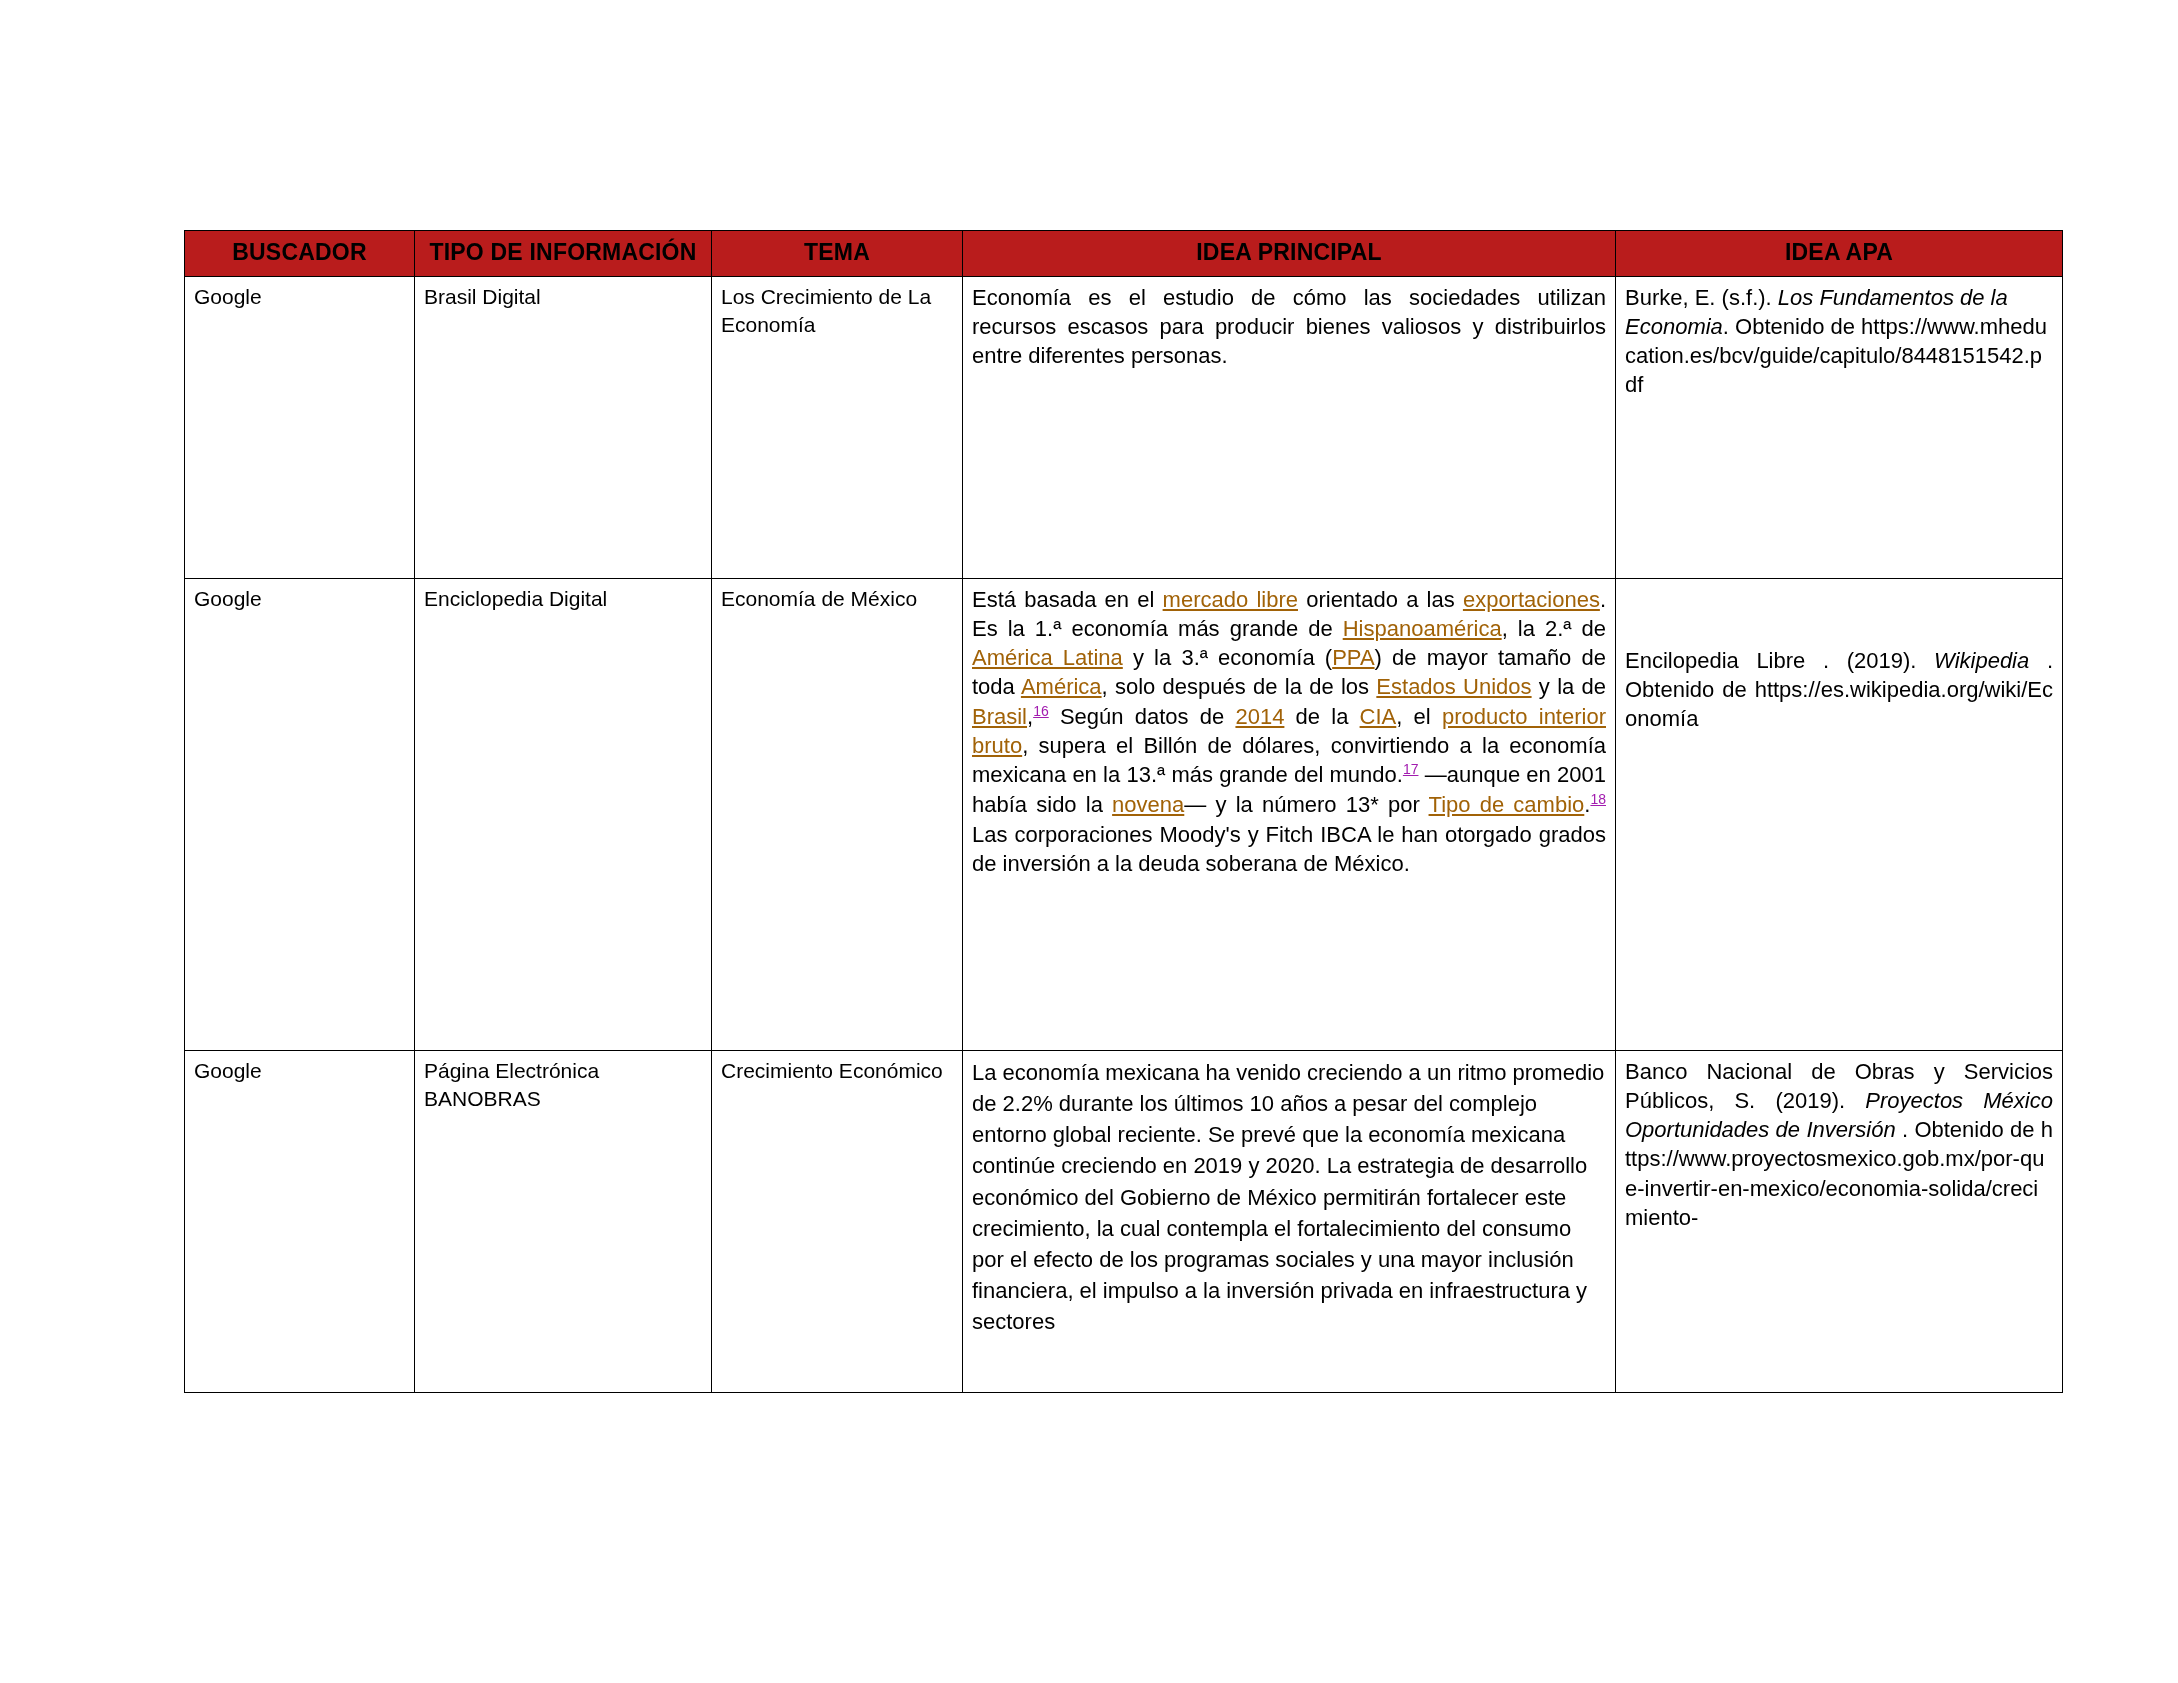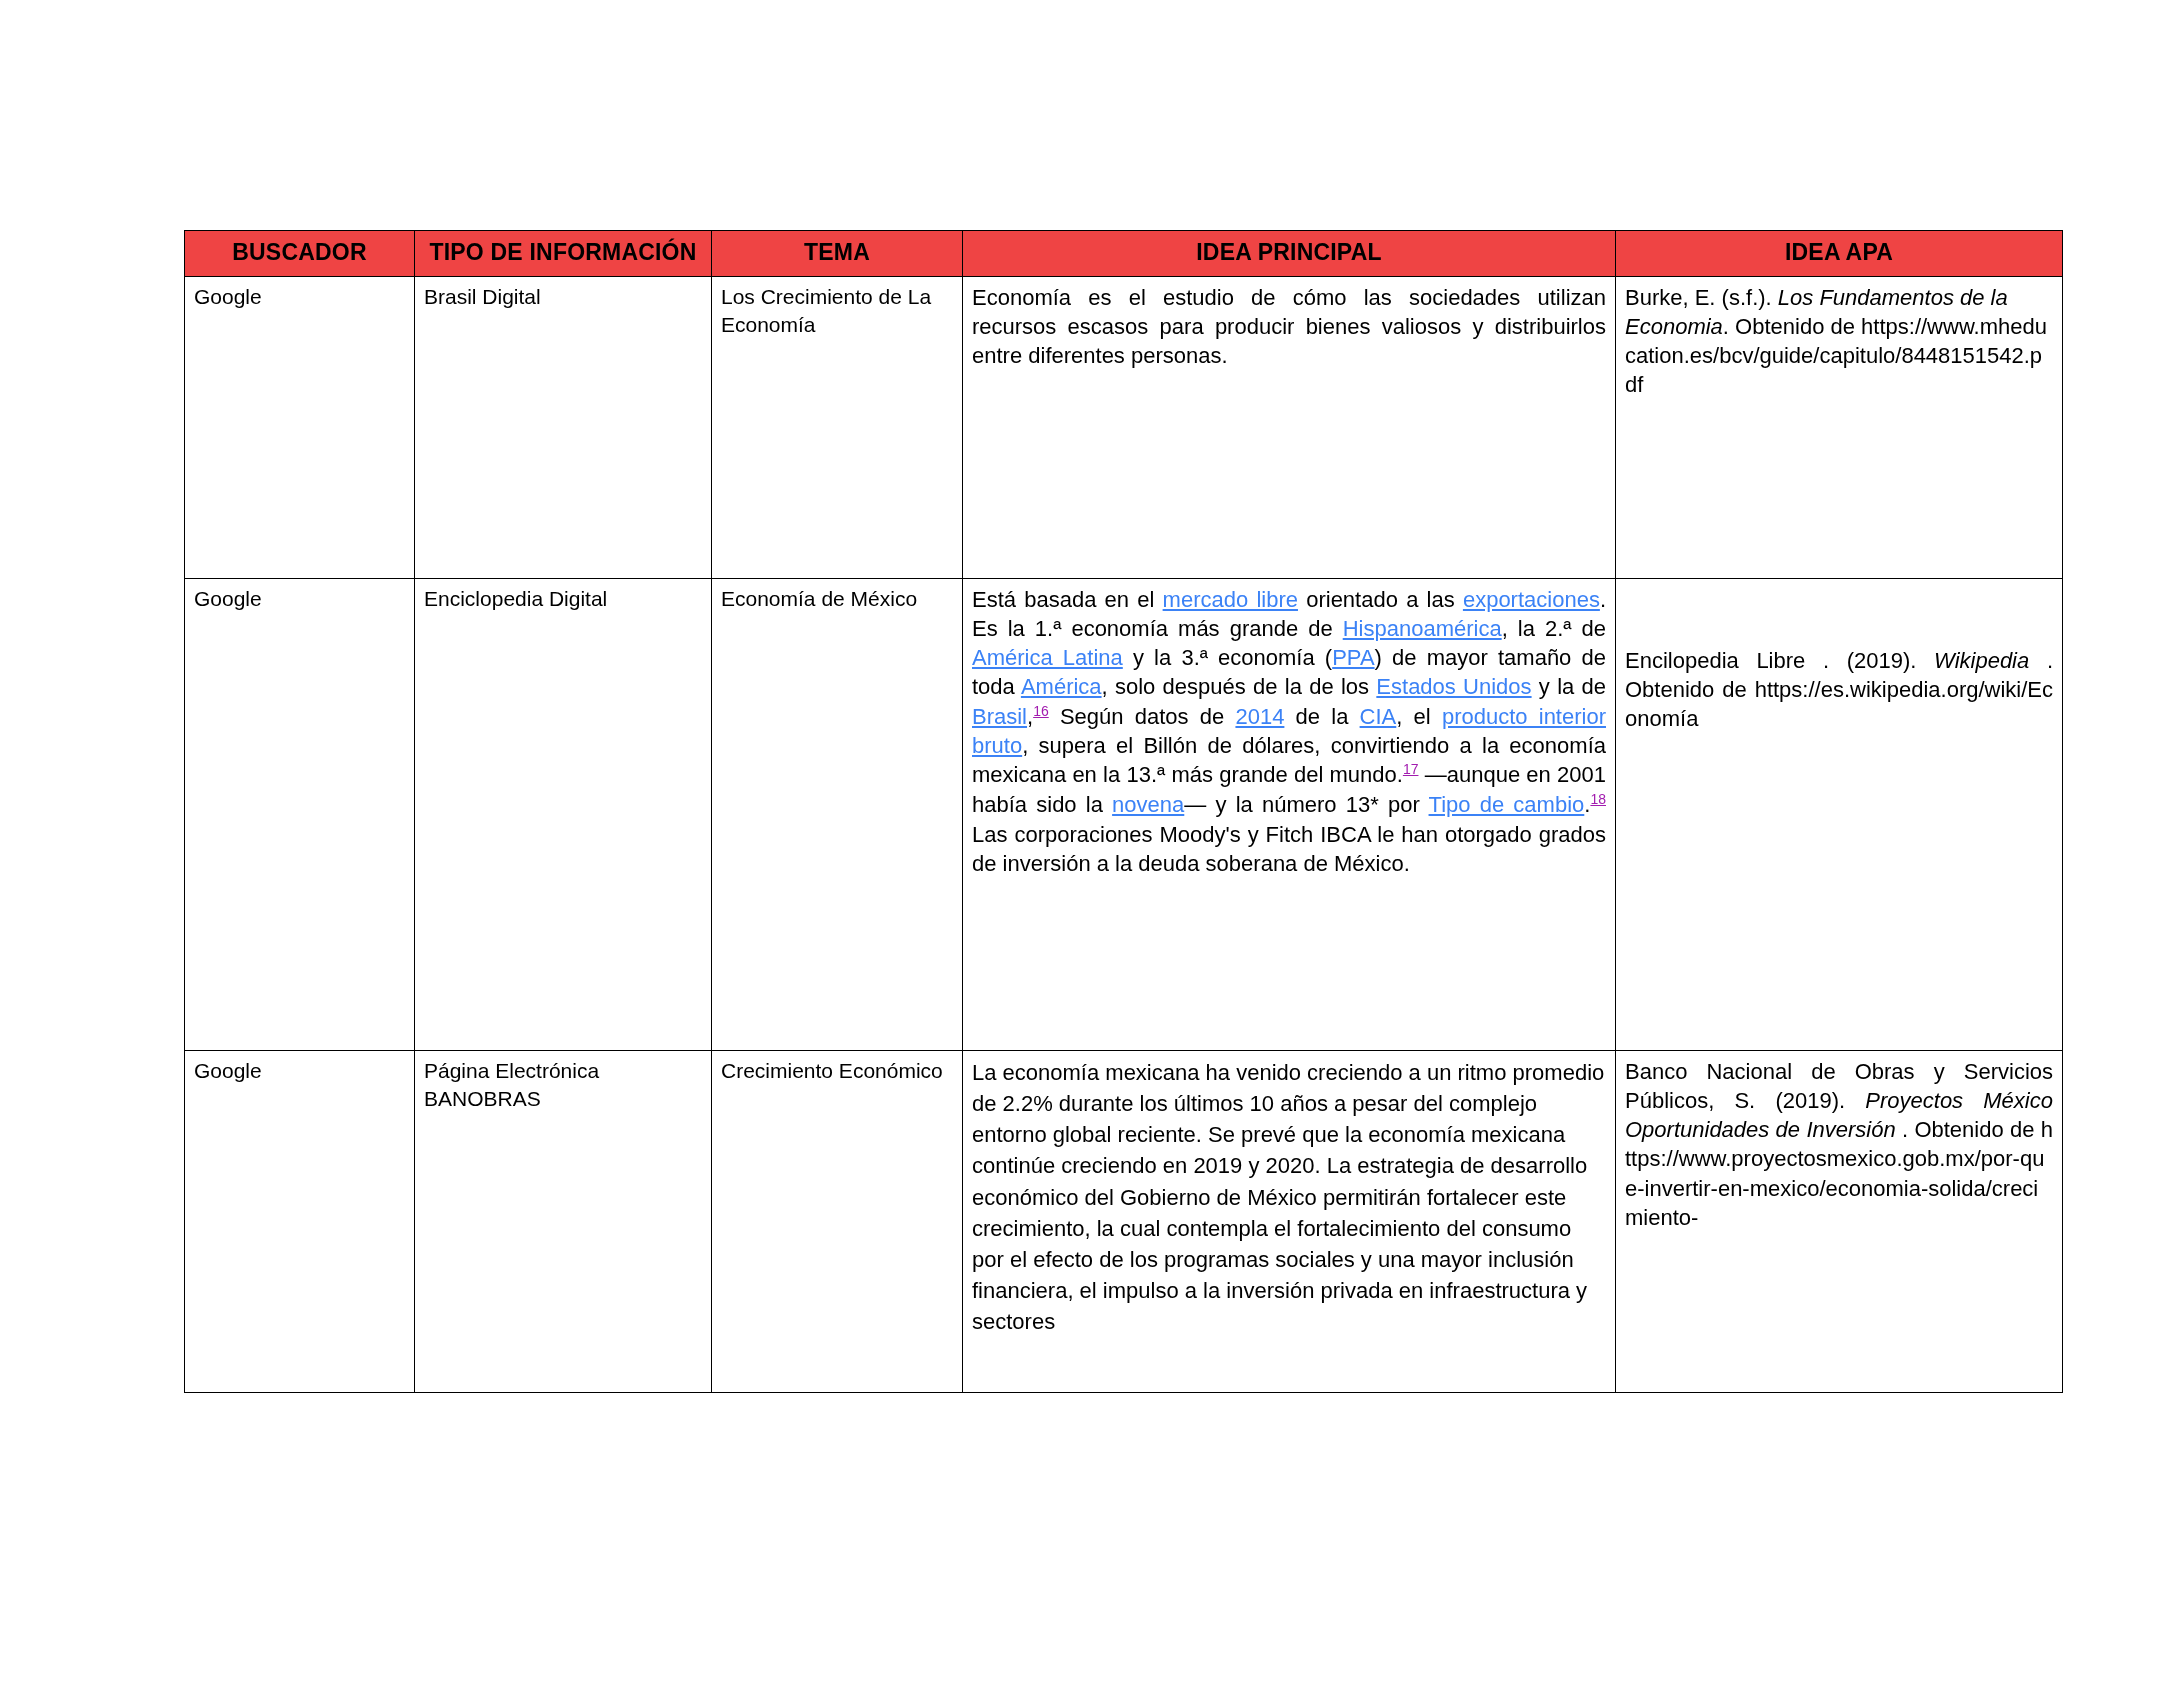--- a/index.html
+++ b/index.html
@@ -34,21 +34,21 @@
     table-layout: fixed;
     font-size: 21px;
   }
   table.research-table td, table.research-table th {
     border: 1.5px solid #000000;
     vertical-align: top;
     padding: 6px 9px 8px 9px;
     line-height: 1.33;
   }
   thead th {
-    background: #ef4444;
+    background: #b91c1c;
     text-align: center;
     font-weight: bold;
     font-size: 23px;
     letter-spacing: 0.2px;
     padding: 9px 6px 9px 6px;
     line-height: 1.3;
   }
   col.c-buscador { width: 230px; }
   col.c-tipo     { width: 297px; }
   col.c-tema     { width: 251px; }
@@ -71,21 +71,21 @@
     line-height: 1.42;
   }
   .cita-cell {
     font-size: 22px;
     line-height: 1.38;
   }
   .cita-cell.mid {
     padding-top: 67px;
   }
   a.wlink {
-    color: #3b82f6;
+    color: #a16207;
     text-decoration: underline;
   }
   sup.refnum {
     font-size: 14px;
     vertical-align: super;
     text-decoration: underline;
     color: #a21caf;
   }
   em { font-style: italic; }
   .row1-idea { padding-top: 9px; }

